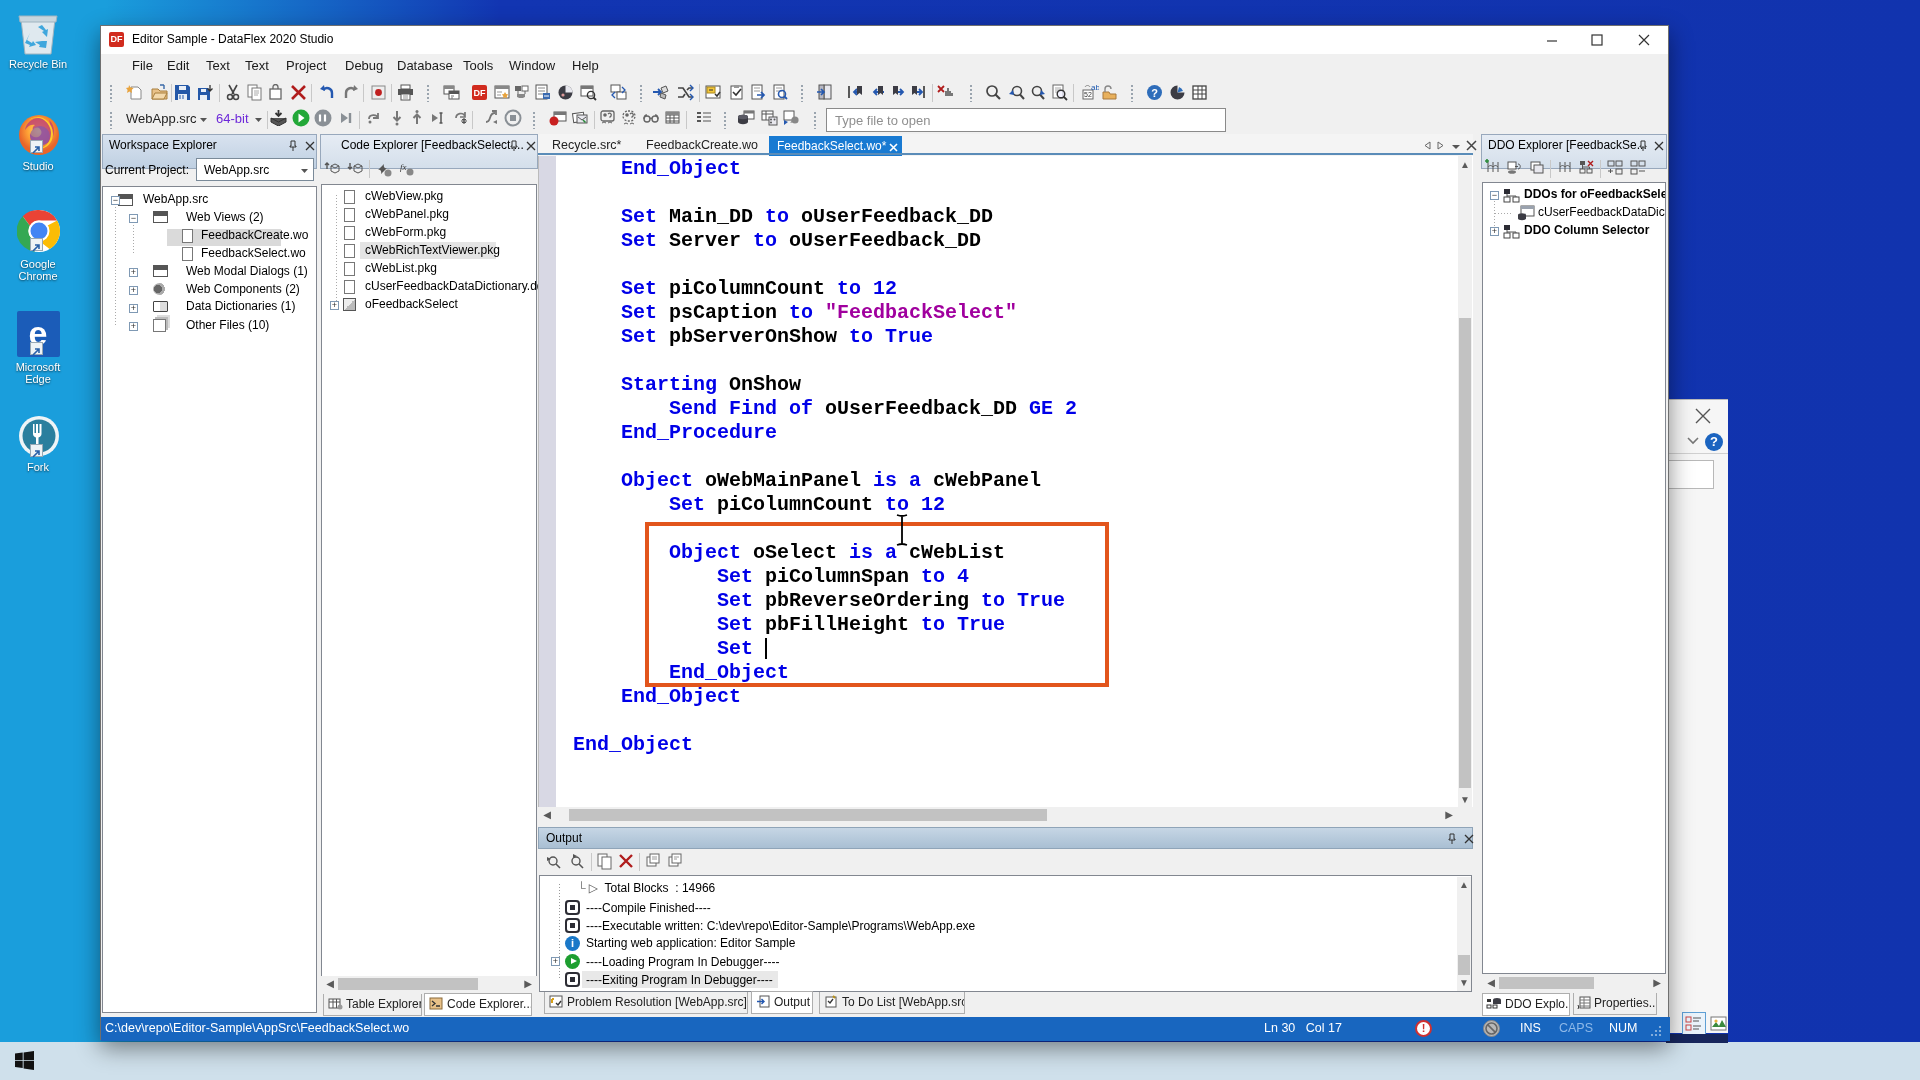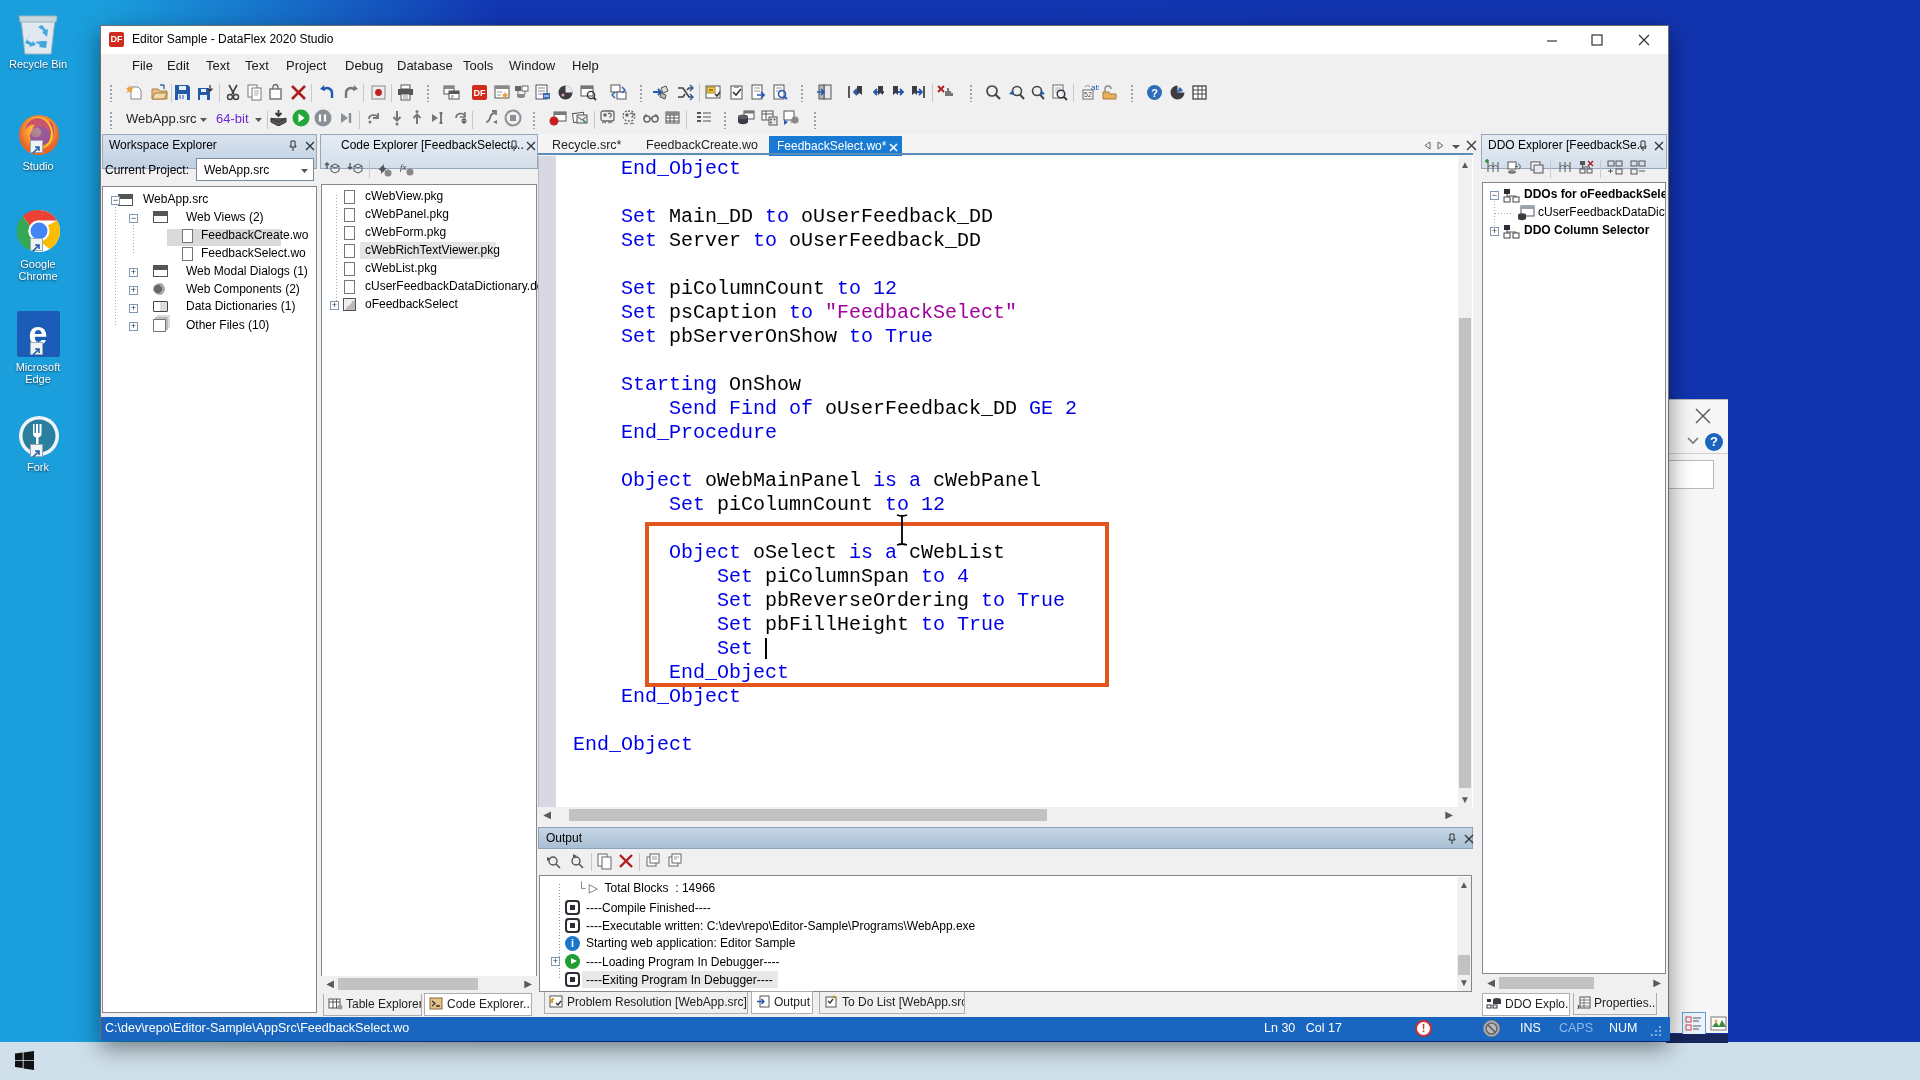--- a/index.html
+++ b/index.html
@@ -32,21 +32,21 @@
 .sbh{position:absolute;height:16px;background:#f0f0f0}
 .sbthumb{position:absolute;background:#c2c2c2}
 .sbarrow{position:absolute;color:#5a5a5a;font-size:10px;line-height:14px;text-align:center;width:14px;height:14px}
 
 .btab{position:absolute;height:22px;background:#f0f0f0;border:1px solid #aeaeae;border-top:none;font-size:12px;color:#222;line-height:20px;white-space:nowrap;overflow:hidden}
 .btab.act{background:#fff;border-top:1px solid #aeaeae;height:23px}
 
 #tabstrip{position:absolute;left:437px;top:108px;width:935px;height:22px;background:#f4f4f4;font-size:12.5px}
 #editor{position:absolute;left:437px;top:130px;width:935px;height:651px;background:#fff;border-left:1px solid #bbb}
 #gutter{position:absolute;left:0px;top:0;width:17px;height:100%;background:#d8d8e4}
-#code{position:absolute;left:34px;top:1px;font-family:"Liberation Mono",monospace;font-size:20px;line-height:24px;font-weight:normal;white-space:pre;color:#000}
+#code{position:absolute;left:34px;top:1px;font-family:"Liberation Mono",monospace;font-size:20px;line-height:24px;font-weight:bold;white-space:pre;color:#000}
 #code .k{color:#0000e8}
 #code .s{color:#a0009e}
 
 #outhead{position:absolute;left:437px;top:801px;width:935px;height:22px;background:linear-gradient(180deg,#c6d6e5,#a9bfd3);border:1px solid #8fa4b8;font-size:12px;line-height:20px;color:#000}
 #outtb{position:absolute;left:437px;top:823px;width:935px;height:26px;background:#f0f0f0}
 #outtree{position:absolute;left:438px;top:849px;width:933px;height:117px;background:#fff;border:1px solid #828790;font-size:12px}
 
 #status{position:absolute;left:0;top:991px;width:1569px;height:24px;background:#1866bf;color:#fff;font-size:12.5px}
 
 .tico{display:inline-block;width:16px;height:15px}
@@ -639,20 +639,23 @@
       </div>
  <div class="ic" style="left:681px;top:3px">
         <svg width="18" height="18">
           <rect x="2" y="2" width="10" height="9" fill="#fff" stroke="#555"></rect>
           <circle cx="13" cy="11" r="3.6" fill="#888"></circle>
           <path d="M9 14 c0-2 2-3 4-3" stroke="#888" fill="none"></path>
           <path d="M2 16 l4-3 -4-2z" fill="#2458b0"></path>
         </svg>
       </div>
  <div class="grip" style="left:712px;top:5px"></div>
+ <div class="abs" style="left:725px;top:2px;width:400px;height:24px;background:#fff;border:1px solid #8a8a8a">
+        <span style="position:absolute;left:8px;top:4px;font-size:13px;color:#8f8f8f">Type file to open</span>
+      </div>
 </div>
 <div id="mainarea">
 
  <div class="phead" style="left:1px;top:108px;width:215px">
    <span style="margin-left:6px">Workspace Explorer</span>
    <svg class="abs" style="left:185px;top:5px" width="10" height="12">
           <path d="M3 1 h4 v5 h1 v1 H2 v-1 h1z M5 7 v4" stroke="#333" fill="none"></path>
         </svg>
    <svg class="abs" style="left:202px;top:6px" width="10" height="10">
           <path d="M1 1 L9 9 M9 1 L1 9" stroke="#333" stroke-width="1.3"></path>

